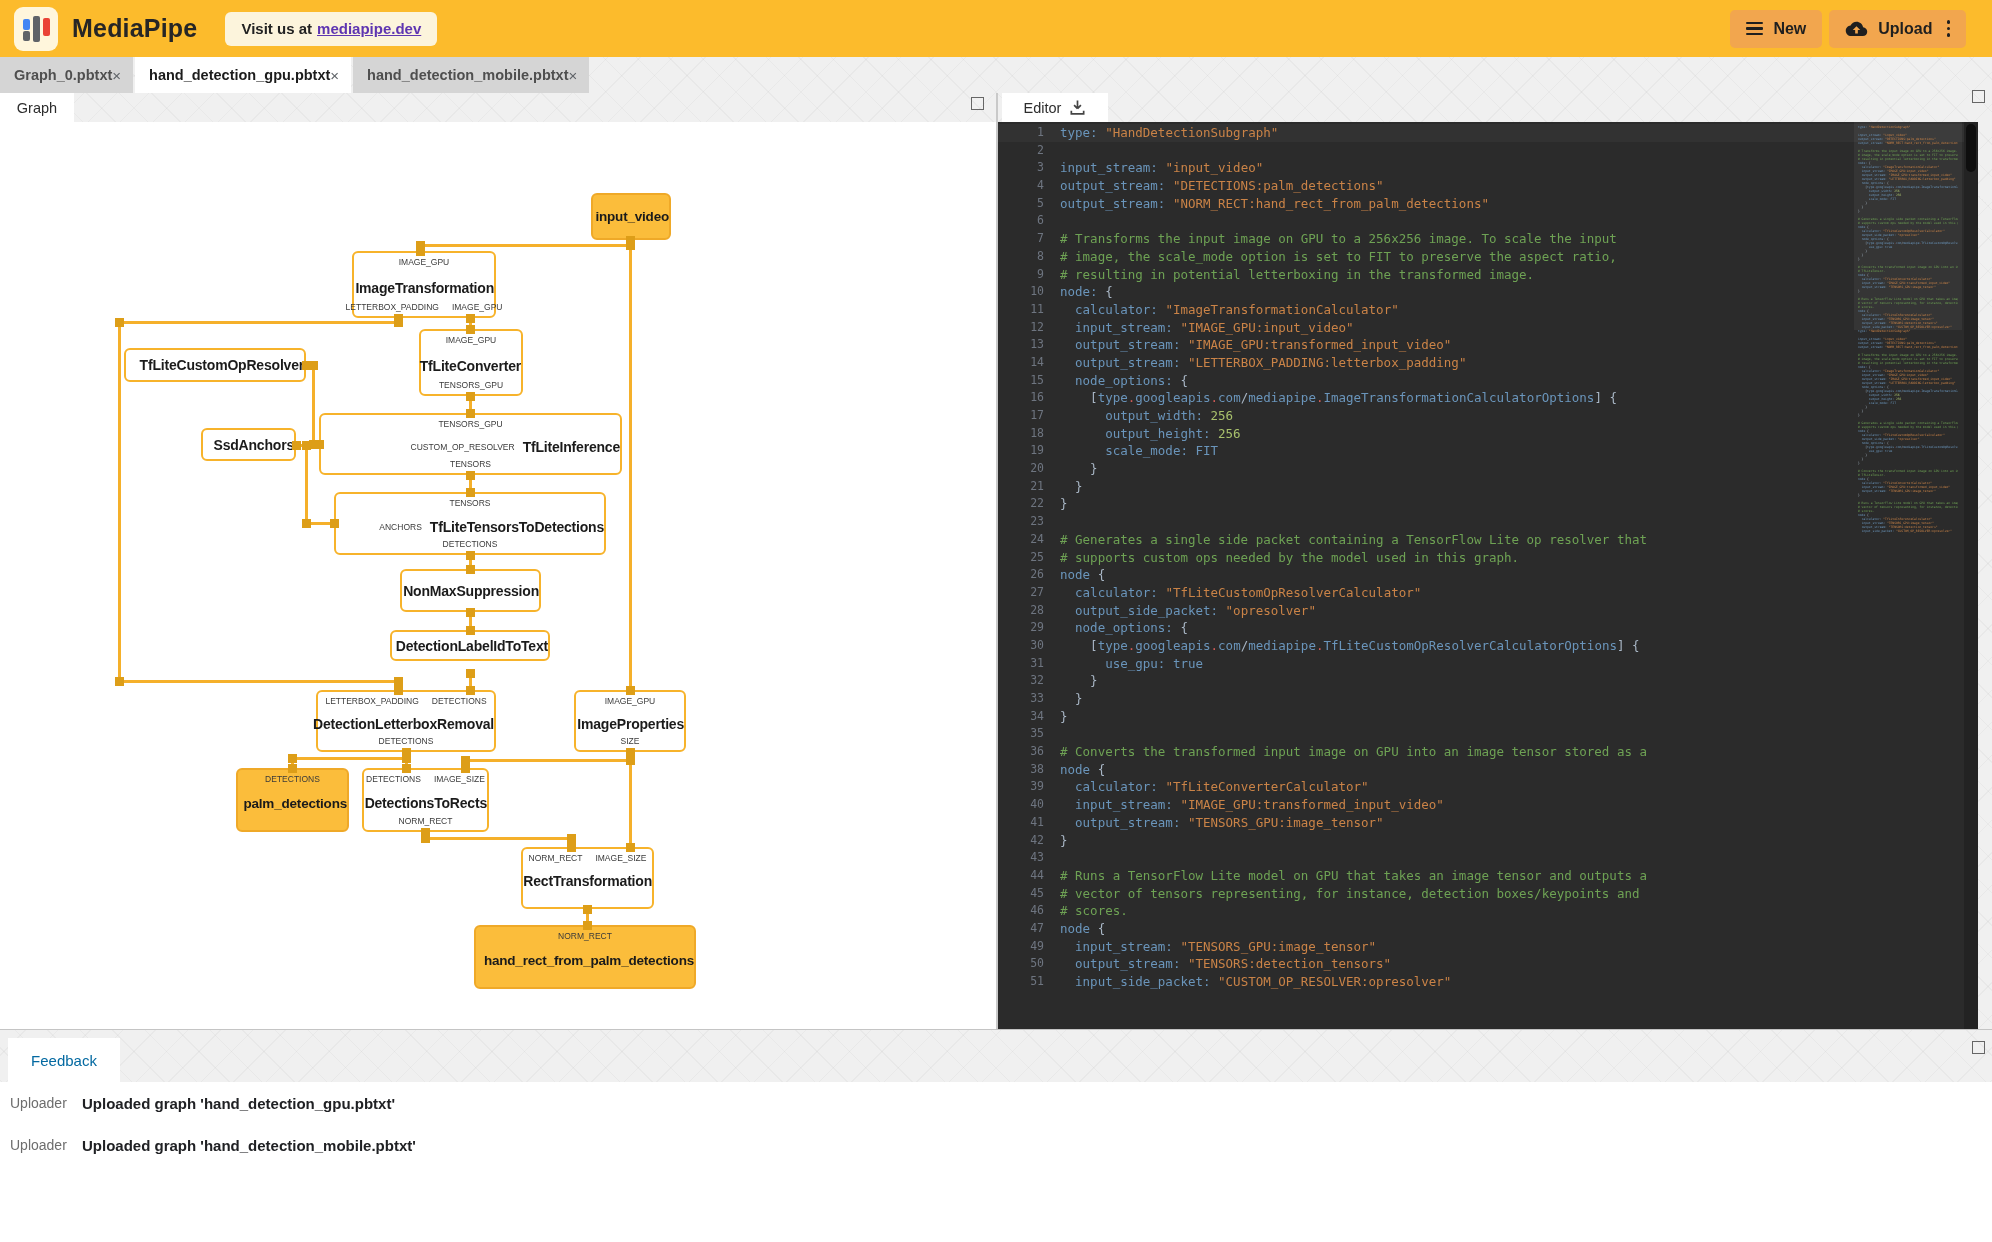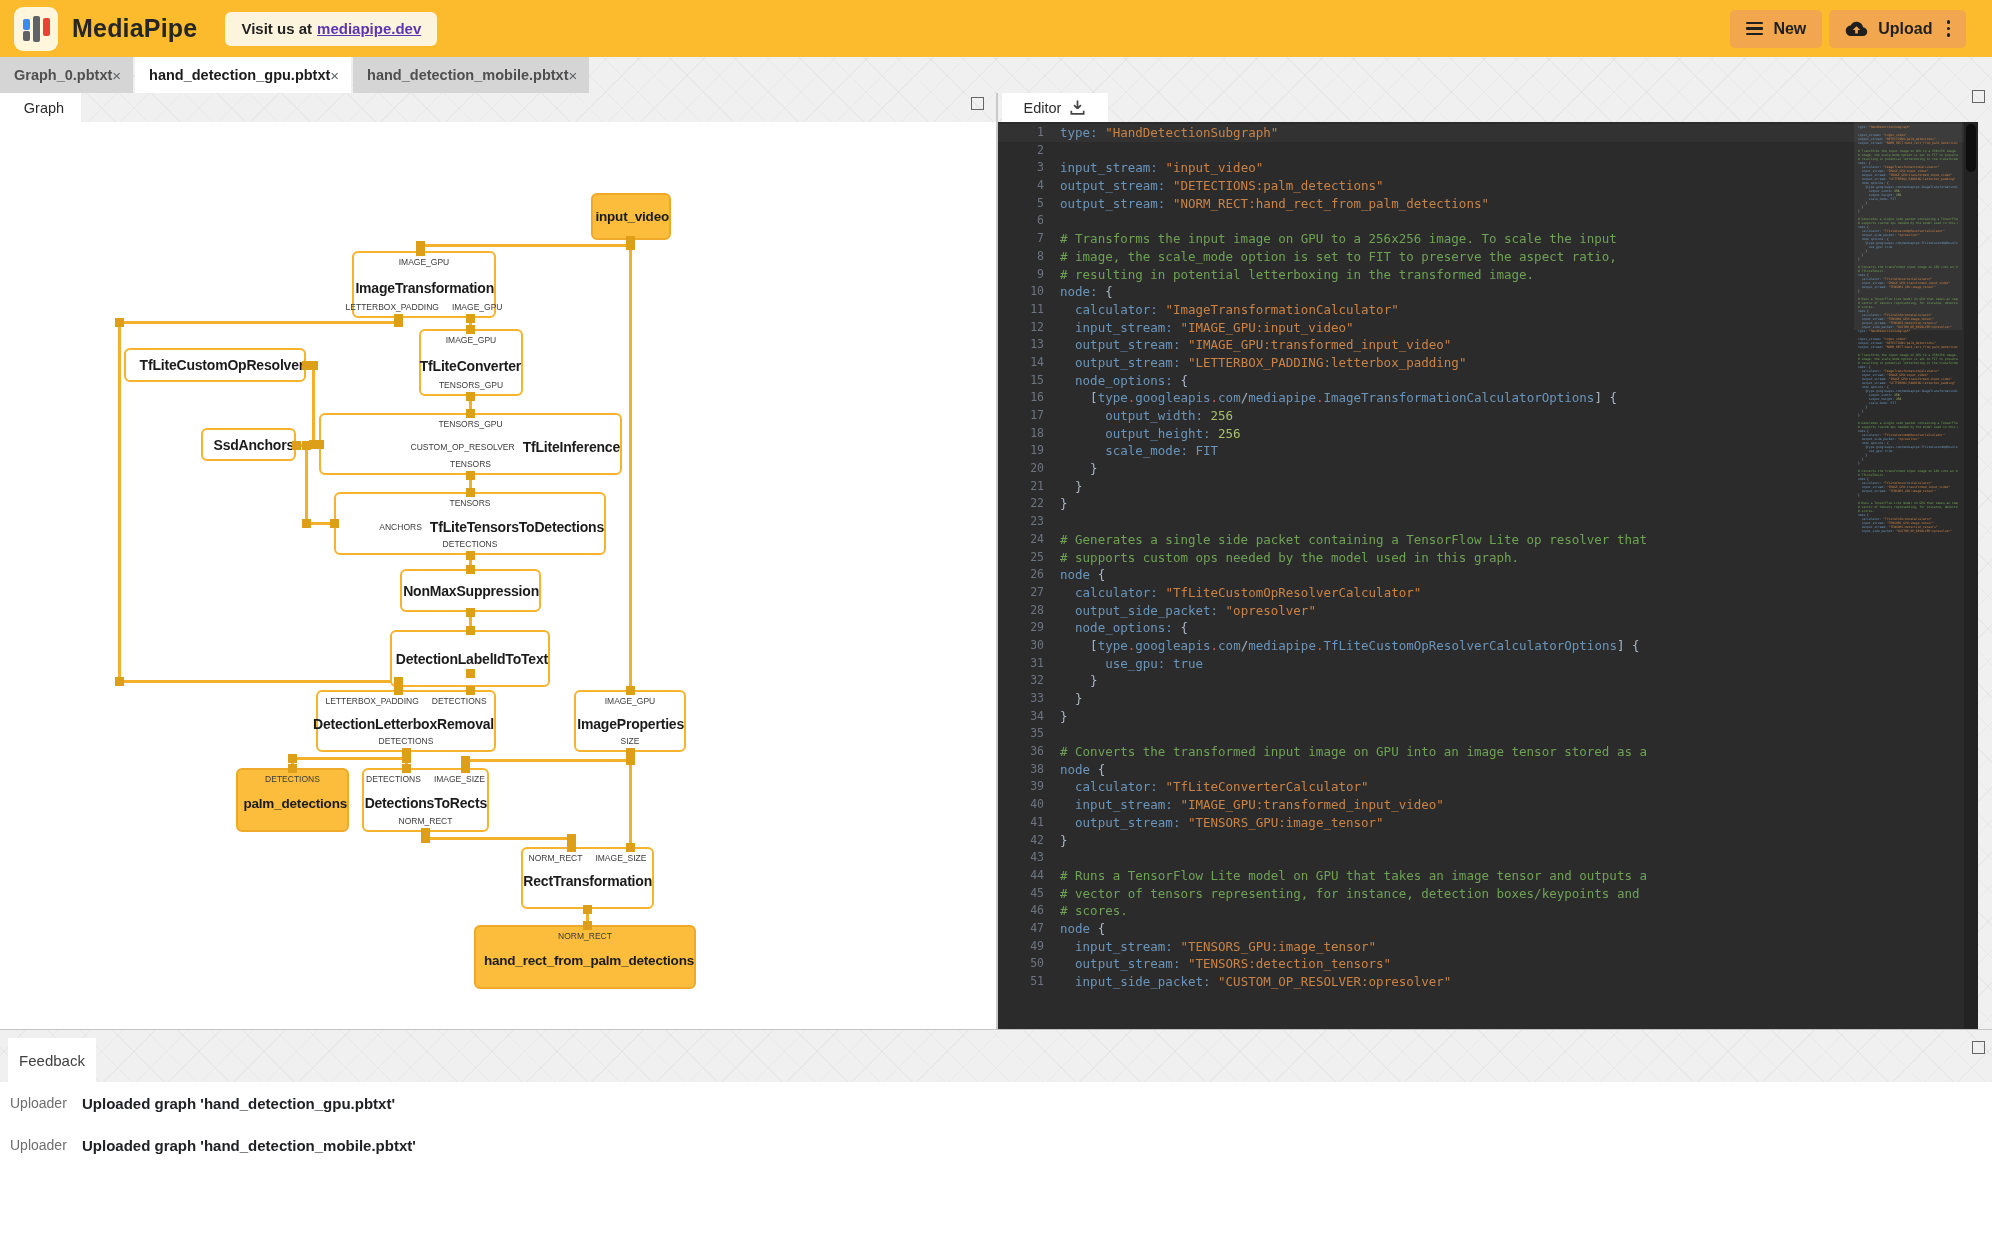--- a/index.html
+++ b/index.html
@@ -23,21 +23,21 @@
   .kebab{display:flex;flex-direction:column;gap:3px;margin-left:4px;}
   .kebab i{width:3.5px;height:3.5px;border-radius:50%;background:#1f1f1f;}
   
   #tabstrip{position:absolute;left:0;top:57px;width:1992px;height:36px;display:flex;align-items:stretch;}
   .ftab{display:flex;align-items:center;background:#D5D5D5;padding:0 12px 0 14px;margin-right:2px;font-size:14.5px;color:#4f4f4f;font-weight:bold;cursor:pointer;}
   .ftab.active{background:#ffffff;color:#1c1c1c;}
   .ftab-close{font-size:15px;color:#5f6368;font-weight:normal;cursor:pointer;}
   
   #panelbar{position:absolute;left:0;top:93px;width:1992px;height:29px;}
   .ptab{position:absolute;top:0;height:29px;background:#ffffff;display:flex;align-items:center;justify-content:center;font-size:14.5px;color:#2d2d2d;cursor:pointer;gap:8px;}
-  #graph-tab{left:0;width:74px;padding-left:7px;}
+  #graph-tab{left:0;width:74px;}
   #editor-tab{left:1002px;width:106px;}
   
   #graphpanel{position:absolute;left:0;top:122px;width:996px;height:907px;background:#ffffff;overflow:hidden;}
   #divider{position:absolute;left:996px;top:93px;width:2px;height:936px;background:#c9c9c9;}
   .eseg{position:absolute;background:#F5B02A;z-index:1;}
   .joint{position:absolute;width:9px;height:9px;background:#DD9E18;z-index:3;}
   .gnode{position:absolute;box-sizing:border-box;background:#fff;border:2px solid #F7B32B;border-radius:6px;z-index:2;display:flex;align-items:center;justify-content:flex-end;}
   .gnode.stream{background:#FBBD3B;border-color:#EFA928;}
   .nrow{display:flex;align-items:center;justify-content:center;gap:8px;white-space:nowrap;}
   .nname{font-size:14px;font-weight:bold;color:#1b1b1b;letter-spacing:-0.2px;}
@@ -59,21 +59,21 @@
   .n{color:#A8C06C;}
   .d{color:#CF5B56;font-style:normal;font-weight:normal;}
   .p{color:#A9B7C6;}
   #minimap{position:absolute;right:20px;top:3px;width:100px;overflow:hidden;font-family:"DejaVu Sans Mono",monospace;font-size:3px;line-height:4px;color:#9aa0a6;pointer-events:auto;cursor:pointer;}
   #minimap .ln-mini{white-space:pre;}
   #mini-viewport{position:absolute;right:16px;top:0;width:108px;height:208px;background:rgba(255,255,255,0.05);}
   #scrolltrack{position:absolute;right:0;top:0;width:14px;height:907px;background:#232323;}
   #scrollthumb{position:absolute;right:2px;top:2px;width:10px;height:48px;background:#0e0e0e;border-radius:5px;cursor:pointer;}
   
   #feedbackbar{position:absolute;left:0;top:1029px;width:1992px;height:53px;border-top:1px solid #c4c4c4;box-sizing:border-box;}
-  #feedback-tab{position:absolute;left:8px;top:1038px;width:88px;height:44px;background:#ffffff;display:flex;align-items:center;justify-content:center;font-size:15px;color:#404040;cursor:pointer;}
+  #feedback-tab{position:absolute;left:8px;top:1038px;width:112px;height:44px;background:#ffffff;display:flex;align-items:center;justify-content:center;font-size:15px;color:#0369a1;cursor:pointer;}
   #feedbackcontent{position:absolute;left:0;top:1082px;width:1992px;height:160px;background:#ffffff;}
   .frow{position:absolute;left:0;width:100%;height:26px;display:flex;align-items:center;}
   .fsrc{width:62px;margin-left:10px;font-size:14px;color:#6d6d6d;flex:none;}
   .fmsg{font-size:15px;font-weight:bold;color:#202124;margin-left:10px;}
   
   .popout{position:absolute;width:11px;height:11px;border:1.5px solid #666;background:transparent;cursor:pointer;}
 </style>
 </head>
 <body>
 
@@ -243,21 +243,21 @@
         </div>
         <div class="ports pbot">
           <span>DETECTIONS</span>
         </div>
       </div>
       <div class="gnode" style="left: 400px; top: 447px; width: 141px; height: 43px;">
         <div class="nrow">
           <span class="nname">NonMaxSuppression</span>
         </div>
       </div>
-      <div class="gnode" style="left: 390px; top: 508px; width: 160px; height: 57px;">
+      <div class="gnode" style="left: 390px; top: 508px; width: 160px; height: 31px;">
         <div class="nrow">
           <span class="nname">DetectionLabelIdToText</span>
         </div>
       </div>
       <div class="gnode haspt haspb" style="left: 316px; top: 568px; width: 180px; height: 62px;">
         <div class="ports ptop">
           <span>LETTERBOX_PADDING</span>
           <span>DETECTIONS</span>
         </div>
         <div class="nrow">

